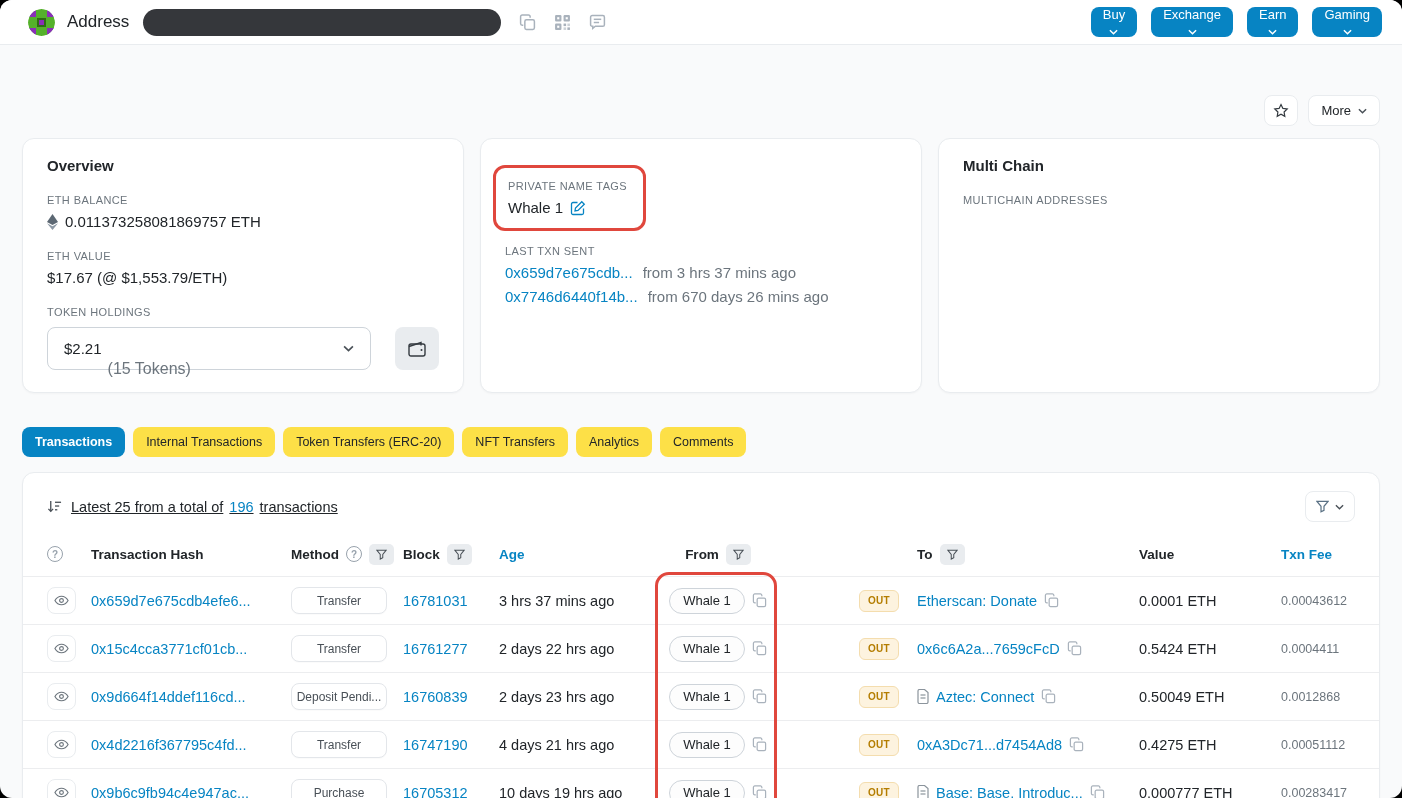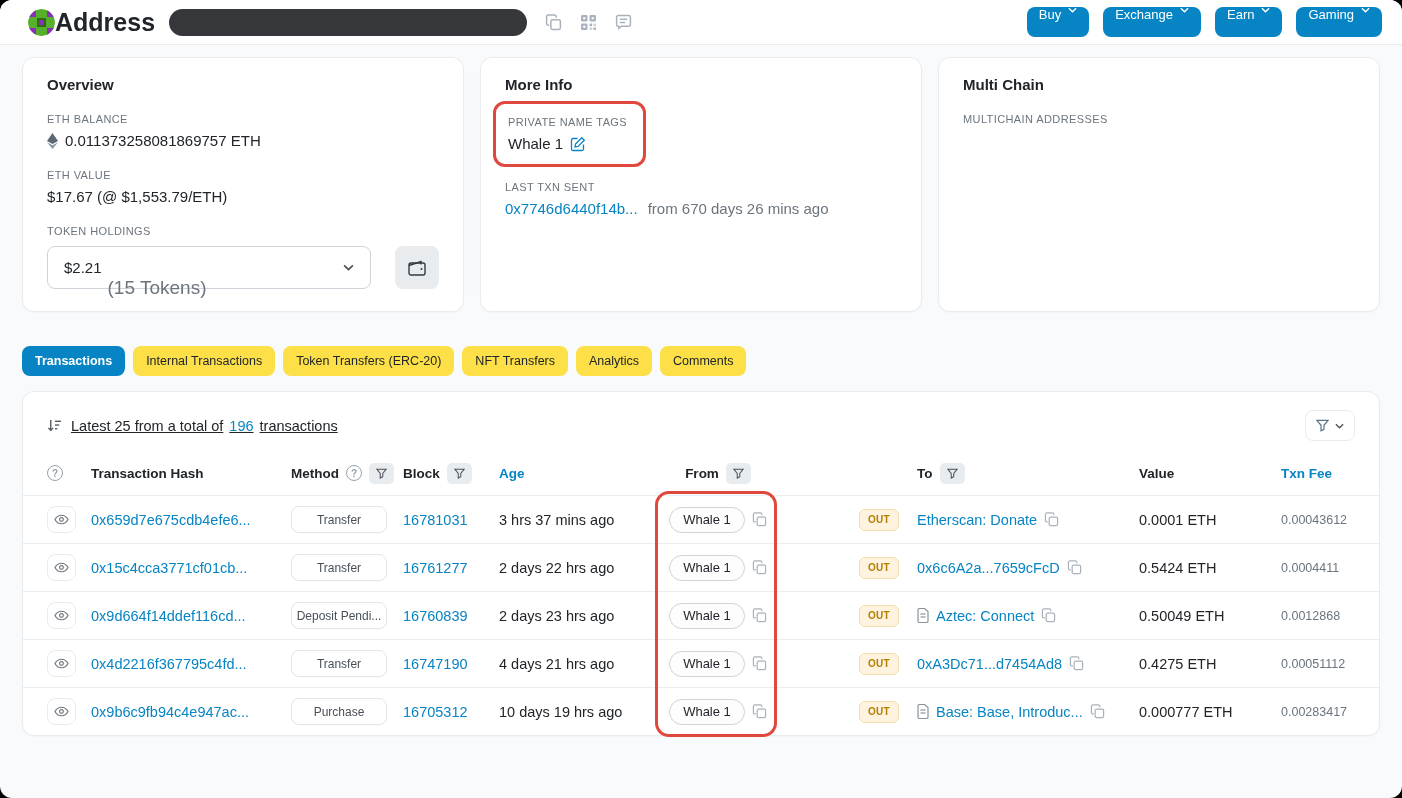--- a/index.html
+++ b/index.html
@@ -13,44 +13,44 @@
     --page-bg:#f9fafb;
   }
   *{margin:0;padding:0;box-sizing:border-box;}
   html,body{background:#000;}
   body{font-family:"Liberation Sans","DejaVu Sans",sans-serif;width:1402px;height:798px;overflow:hidden;}
   .viewport{width:1402px;height:798px;background:var(--page-bg);border-radius:12px;overflow:hidden;position:relative;}
 
   
   .navbar{height:45px;background:#fff;border-bottom:1px solid var(--border);display:flex;align-items:center;padding:0 20px;}
   .avatar{width:27px;height:27px;border-radius:50%;overflow:hidden;flex:0 0 auto;margin-left:8px;}
-  .page-title{font-size:25px;font-weight:700;color:var(--dark);}
+  .page-title{font-size:17px;font-weight:400;color:var(--dark);margin-left:12px;}
   .redacted-bar{width:358px;height:27px;background:#35373b;border-radius:14px;margin-left:14px;}
   .nav-icon{color:#a9b2bc;margin-left:18px;display:inline-flex;cursor:pointer;}
   .nav-right{margin-left:auto;display:flex;gap:14px;}
-  .nav-btn{background:var(--blue);color:#fff;border:none;border-radius:8px;height:30px;padding:0 12px;font-size:13px;font-weight:500;display:inline-flex;align-items:flex-start;gap:7px;cursor:pointer;font-family:inherit;}
+  .nav-btn{background:var(--blue);color:#fff;border:none;border-radius:8px;height:30px;padding:0 12px;font-size:13px;font-weight:500;display:inline-flex;align-items:center;gap:7px;cursor:pointer;font-family:inherit;flex-direction:column;}
 
   
   .actions-row{display:flex;justify-content:flex-end;gap:10px;padding:50px 22px 0 22px;}
   .icon-btn{background:#fff;border:1px solid var(--border);border-radius:8px;height:31px;min-width:34px;display:inline-flex;align-items:center;justify-content:center;cursor:pointer;color:var(--dark);}
   .more-btn{background:#fff;border:1px solid var(--border);border-radius:8px;height:31px;padding:0 12px;font-size:13px;color:var(--dark);display:inline-flex;align-items:center;gap:7px;cursor:pointer;font-family:inherit;}
 
   
   .cards-row{display:flex;gap:16px;padding:12px 22px 0 22px;}
   .card{background:var(--card-bg);border:1px solid var(--border);border-radius:12px;box-shadow:0 1px 2px rgba(0,0,0,.03);flex:1;padding:18px 24px 22px 24px;min-height:248px;}
   .card-title{font-size:15px;font-weight:700;color:var(--dark);}
   .field-label{font-size:11px;font-weight:500;color:var(--gray);letter-spacing:.4px;margin-top:20px;}
   .field-value{font-size:15px;color:var(--dark);margin-top:7px;display:flex;align-items:center;gap:7px;}
   .link{color:var(--blue);text-decoration:none;cursor:pointer;}
   .muted{color:var(--gray);}
 
   .holdings-row{display:flex;gap:24px;margin-top:9px;}
   .holdings-select{flex:1;border:1px solid #ced4da;border-radius:8px;height:43px;display:flex;align-items:center;padding:0 16px;background:#fff;cursor:pointer;}
   .holdings-select .amount{font-size:15px;color:var(--dark);}
-  .holdings-select .count{font-size:19px;color:var(--gray);margin-left:6px;margin-top:40px;}
+  .holdings-select .count{font-size:16px;color:var(--gray);margin-left:6px;margin-top:40px;}
   .holdings-select .chev{margin-left:auto;color:#495057;display:inline-flex;}
   .wallet-btn{width:44px;height:43px;background:#e9ecef;border:none;border-radius:8px;display:inline-flex;align-items:center;justify-content:center;cursor:pointer;color:#343a40;}
 
   .red-box{border:3px solid var(--red);border-radius:12px;width:fit-content;padding:4px 16px 12px 12px;margin:8px 0 2px -12px;}
   .red-box .field-label{margin-top:8px;}
   .txn-line{display:flex;align-items:center;gap:10px;margin-top:7px;font-size:15px;}
 
   
   .tabs-row{display:flex;gap:8px;padding:34px 22px 0 22px;}
   .tab{background:#fde047;border:none;border-radius:8px;padding:0 13px;height:30px;font-size:12.5px;color:var(--dark);display:inline-flex;align-items:center;cursor:pointer;font-weight:400;font-family:inherit;}
@@ -159,20 +159,33 @@
       </button>
       <button class="nav-btn">
         <span>Gaming</span>
         <svg width="9" height="6" viewBox="0 0 10 6" fill="none" stroke="#fff" stroke-width="1.6">
             <polyline points="1,1 5,5 9,1"></polyline>
           </svg>
       </button>
     </nav>
   </header>
 
+  <div class="actions-row">
+    <button class="icon-btn">
+      <svg width="16" height="16" viewBox="0 0 16 16" fill="none" stroke="#343a40" stroke-width="1.2">
+        <path d="M8 1.5l1.9 3.9 4.3.6-3.1 3 .7 4.3L8 11.3l-3.8 2 .7-4.3-3.1-3 4.3-.6z"></path>
+      </svg>
+    </button>
+    <button class="more-btn">
+      <span>More</span>
+      <svg width="9" height="6" viewBox="0 0 10 6" fill="none" stroke="#495057" stroke-width="1.6">
+          <polyline points="1,1 5,5 9,1"></polyline>
+        </svg>
+    </button>
+  </div>
 
   <div class="cards-row">
 
     <section class="card">
       <h2 class="card-title">Overview</h2>
       <div class="field-label">ETH BALANCE</div>
       <div class="field-value">
         <svg width="11" height="16" viewBox="0 0 11 16">
           <polygon points="5.5,0 11,8 5.5,11 0,8" fill="#5c6873"></polygon>
           <polygon points="5.5,12.2 11,9.2 5.5,16 0,9.2" fill="#8d99a5"></polygon>
@@ -196,32 +209,35 @@
           <svg width="18" height="16" viewBox="0 0 18 16" fill="none" stroke="#343a40" stroke-width="1.4">
             <rect x="1" y="3" width="16" height="12" rx="2"></rect>
             <path d="M1 5.5 L13 1.5 v3"></path>
             <circle cx="13.5" cy="9" r="1" fill="#343a40" stroke="none"></circle>
           </svg>
         </button>
       </div>
     </section>
 
     <section class="card">
-      <h2 class="card-title">More Info</h2>
       <div class="red-box">
         <div class="field-label">PRIVATE NAME TAGS</div>
         <div class="field-value">
           <span>Whale 1</span>
           <svg width="16" height="16" viewBox="0 0 16 16" fill="none" stroke="#0784c3" stroke-width="1.3" style="cursor:pointer">
             <path d="M13.5 8.5V13a1.5 1.5 0 0 1-1.5 1.5H3A1.5 1.5 0 0 1 1.5 13V4A1.5 1.5 0 0 1 3 2.5h4.5"></path>
             <path d="M11.8 1.7l2.5 2.5L8 10.5l-3 .5.5-3z"></path>
           </svg>
         </div>
       </div>
       <div class="field-label" style="margin-top:14px">LAST TXN SENT</div>
+      <div class="txn-line">
+        <a class="link">0x659d7e675cdb...</a>
+        <span class="muted">from 3 hrs 37 mins ago</span>
+      </div>
       <div class="txn-line">
         <a class="link">0x7746d6440f14b...</a>
         <span class="muted">from 670 days 26 mins ago</span>
       </div>
     </section>
 
     <section class="card">
       <h2 class="card-title">Multi Chain</h2>
       <div class="field-label">MULTICHAIN ADDRESSES</div>
     </section>

